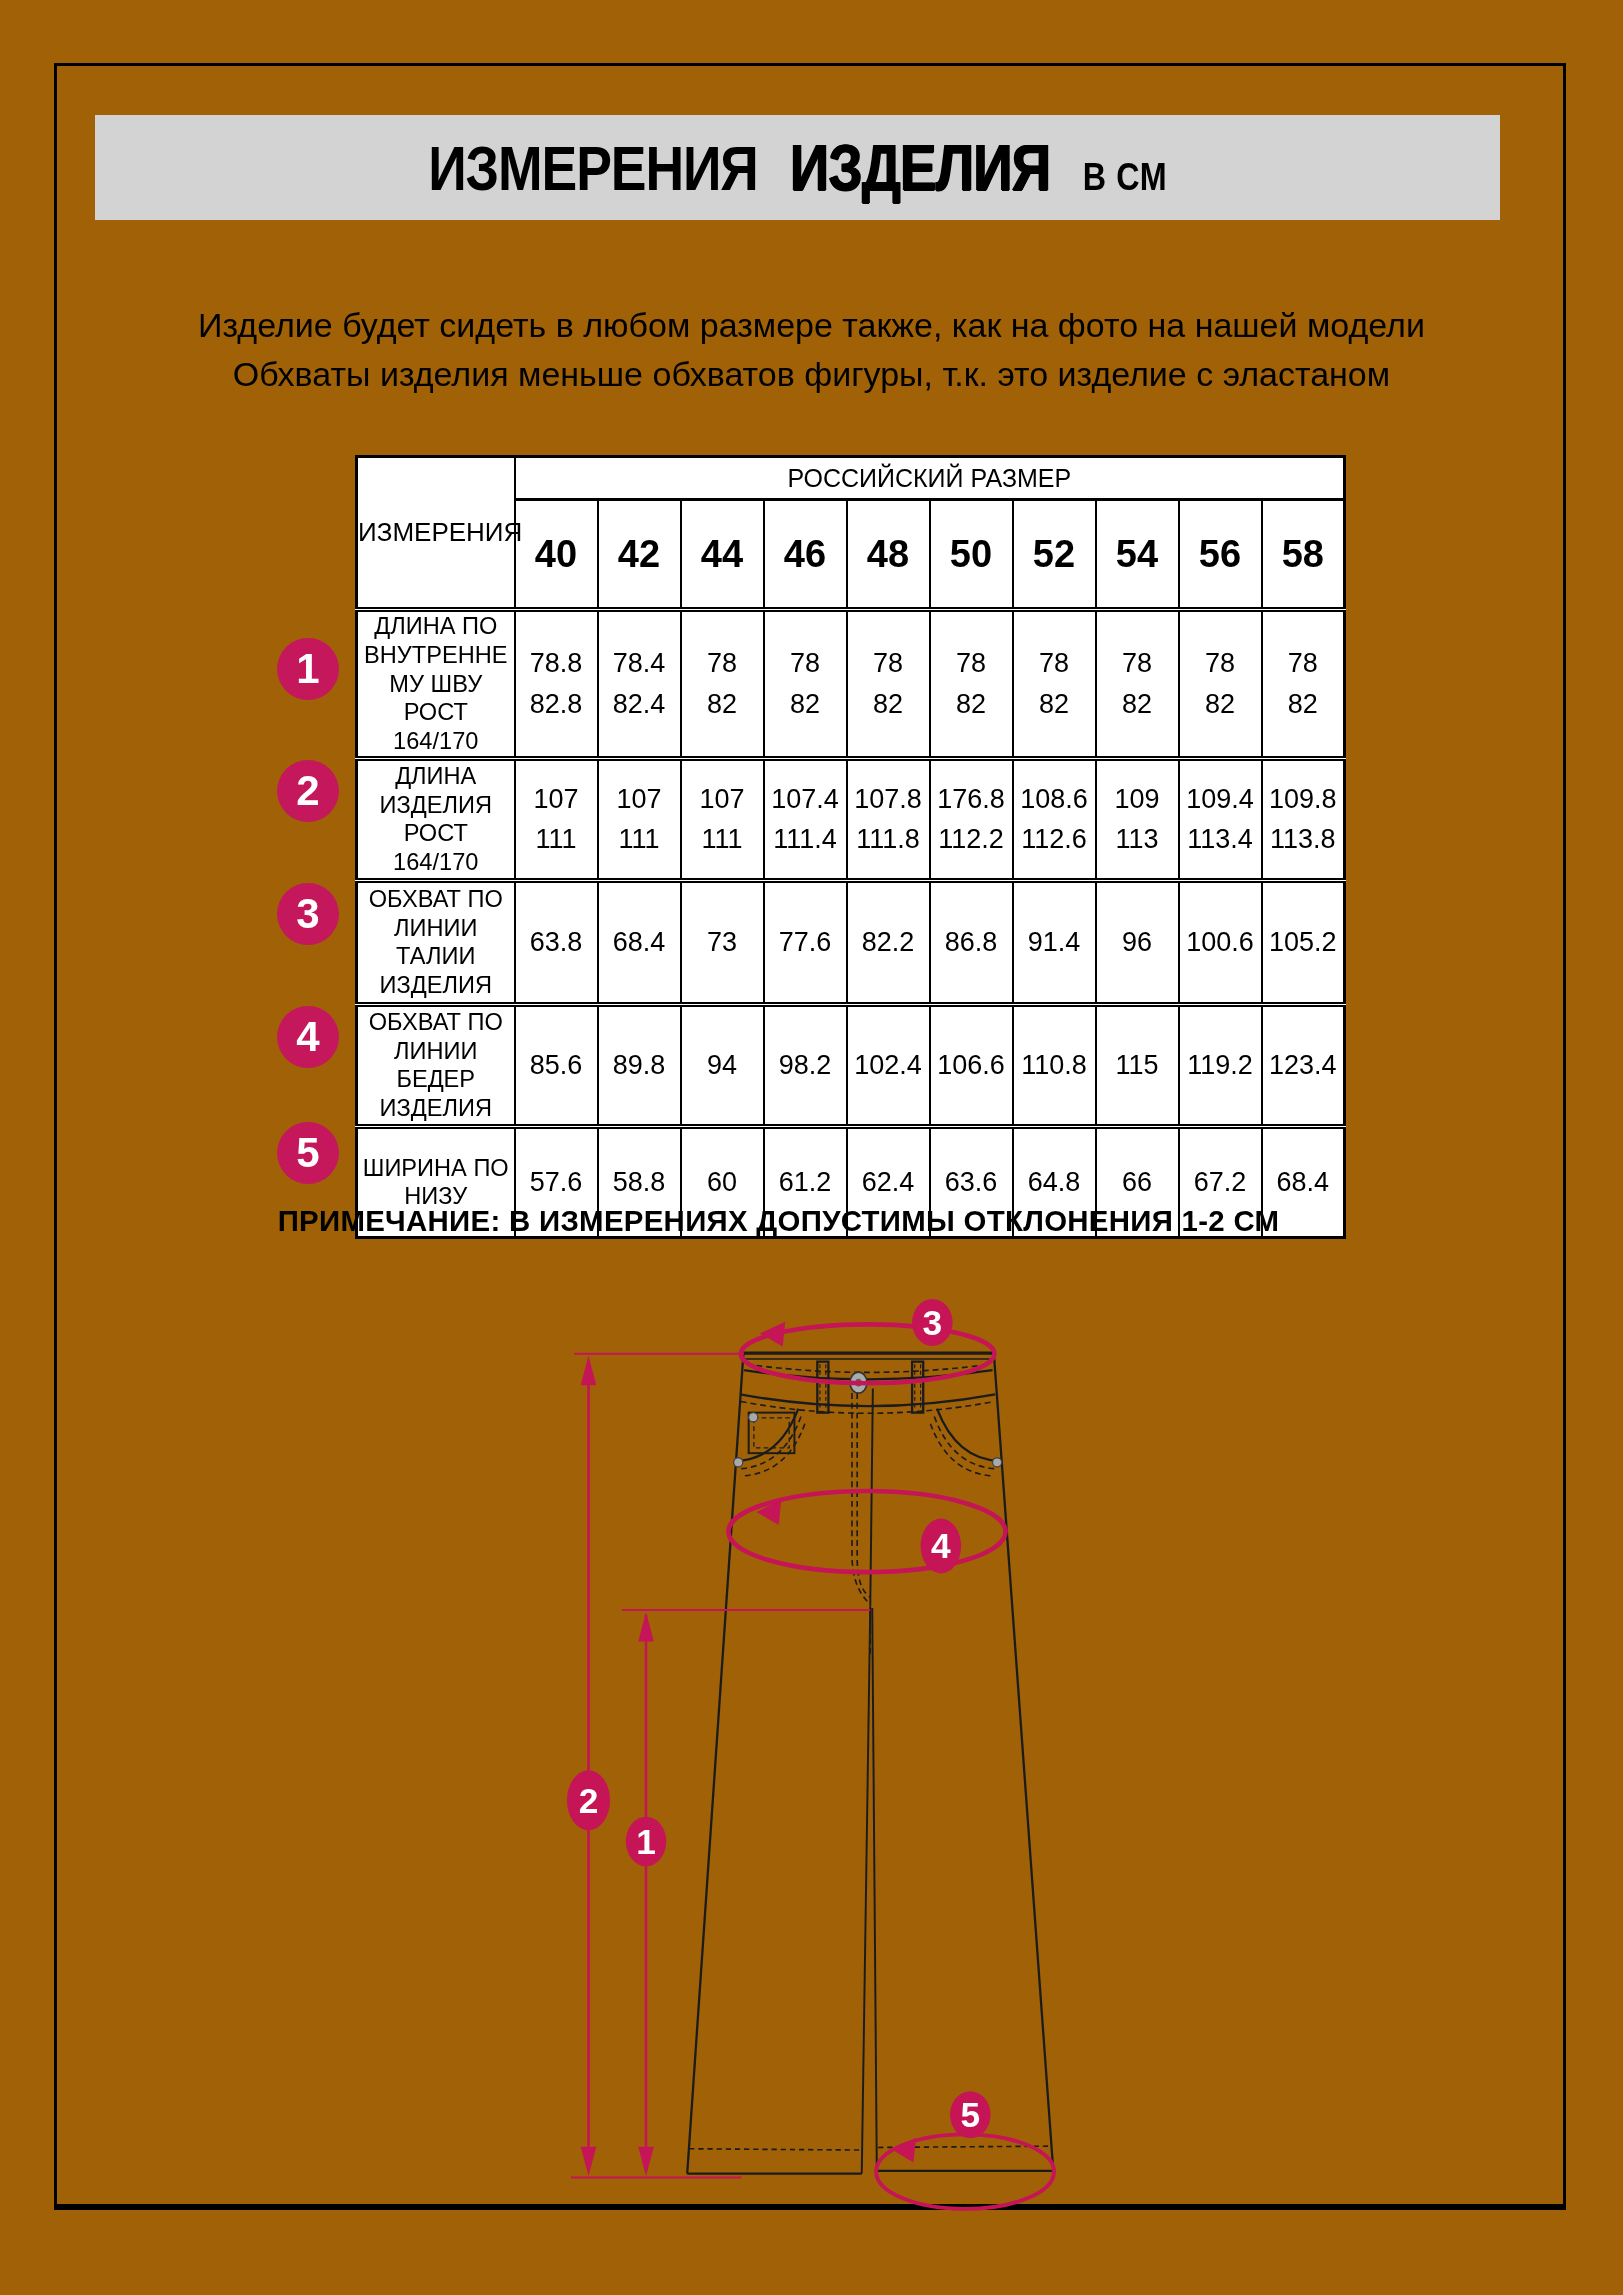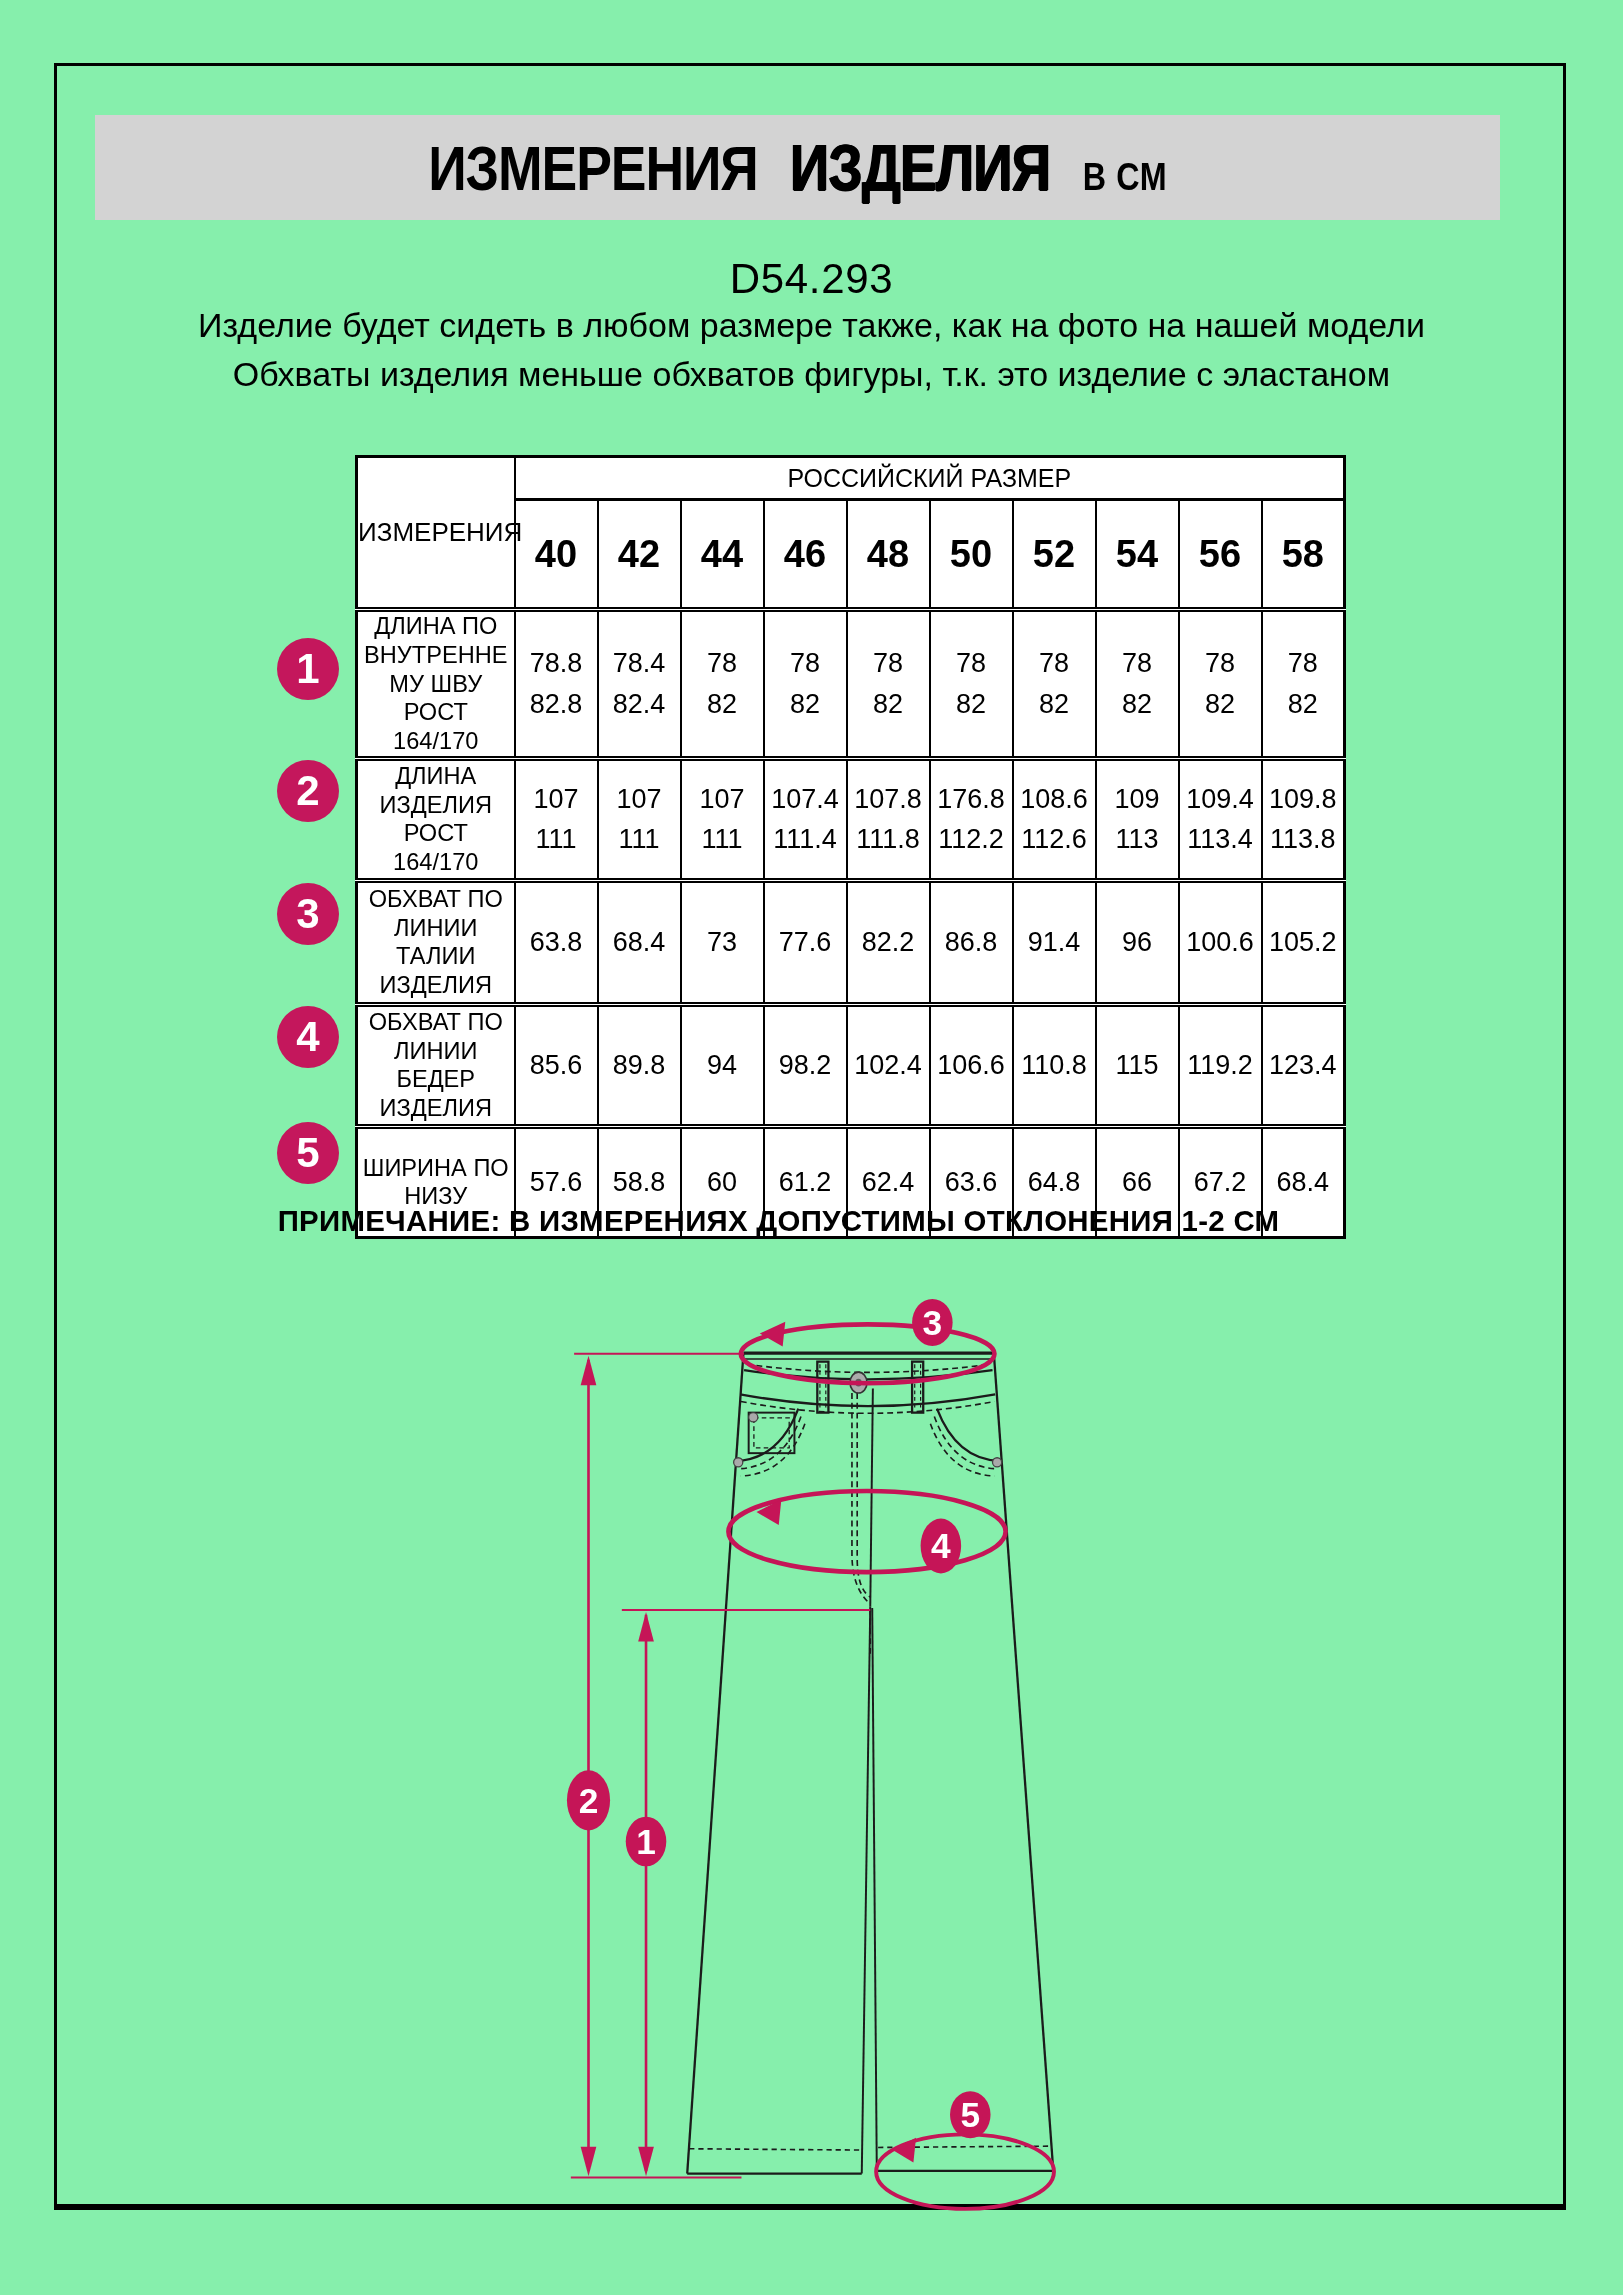--- a/index.html
+++ b/index.html
@@ -1,16 +1,16 @@
 <!DOCTYPE html>
 <html style="font-size:10.5px"><head>
 <meta charset="utf-8">
 <style>
   html,body{margin:0;padding:0;background:#fff;}
-  #page{position:relative;width:1623px;height:2295px;background:#86efac;
+  #page{position:relative;width:1623px;height:2295px;background:#a16207;
         font-family:"Liberation Sans","DejaVu Sans",sans-serif;color:#000;overflow:hidden;}
 
   
   .frame{position:absolute;left:54px;top:63px;width:1512px;height:2147px;
          border:3.9px solid #000;border-bottom-width:6.5px;box-sizing:border-box;}
 
   
   .title-band{position:absolute;left:95px;top:115px;width:1405px;height:105px;
               background:#d3d3d3;display:flex;align-items:center;justify-content:center;}
   .title-inner{display:flex;align-items:baseline;gap:38px;transform:scaleX(0.85);transform-origin:center;}
@@ -73,21 +73,20 @@
   <div class="frame"></div>
 
   <div class="title-band">
     <div class="title-inner">
       <span class="t1">ИЗМЕРЕНИЯ</span>
       <span class="t2">ИЗДЕЛИЯ</span>
       <span class="t3">В СМ</span>
     </div>
   </div>
 
-  <div class="code">D54.293</div>
   <div class="desc d1">Изделие будет сидеть в любом размере также, как на фото на нашей модели</div>
   <div class="desc d2">Обхваты изделия меньше обхватов фигуры, т.к. это изделие с эластаном</div>
 
   <table class="size-table">
     <colgroup>
       <col class="c-lbl">
       <col class="c-size">
         <col class="c-size">
         <col class="c-size">
         <col class="c-size">

